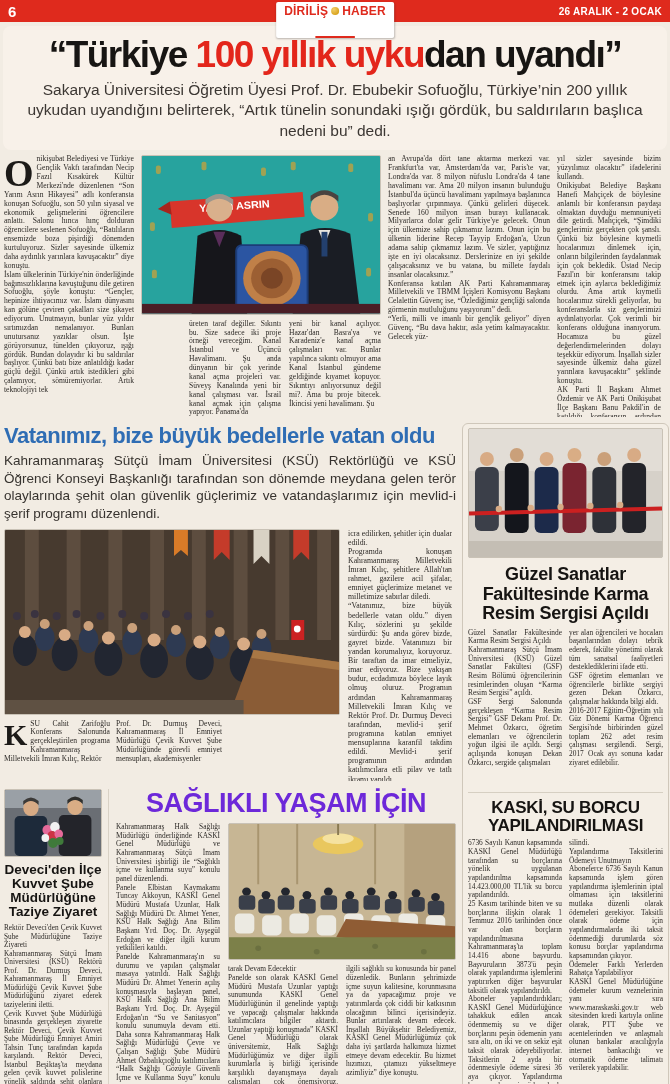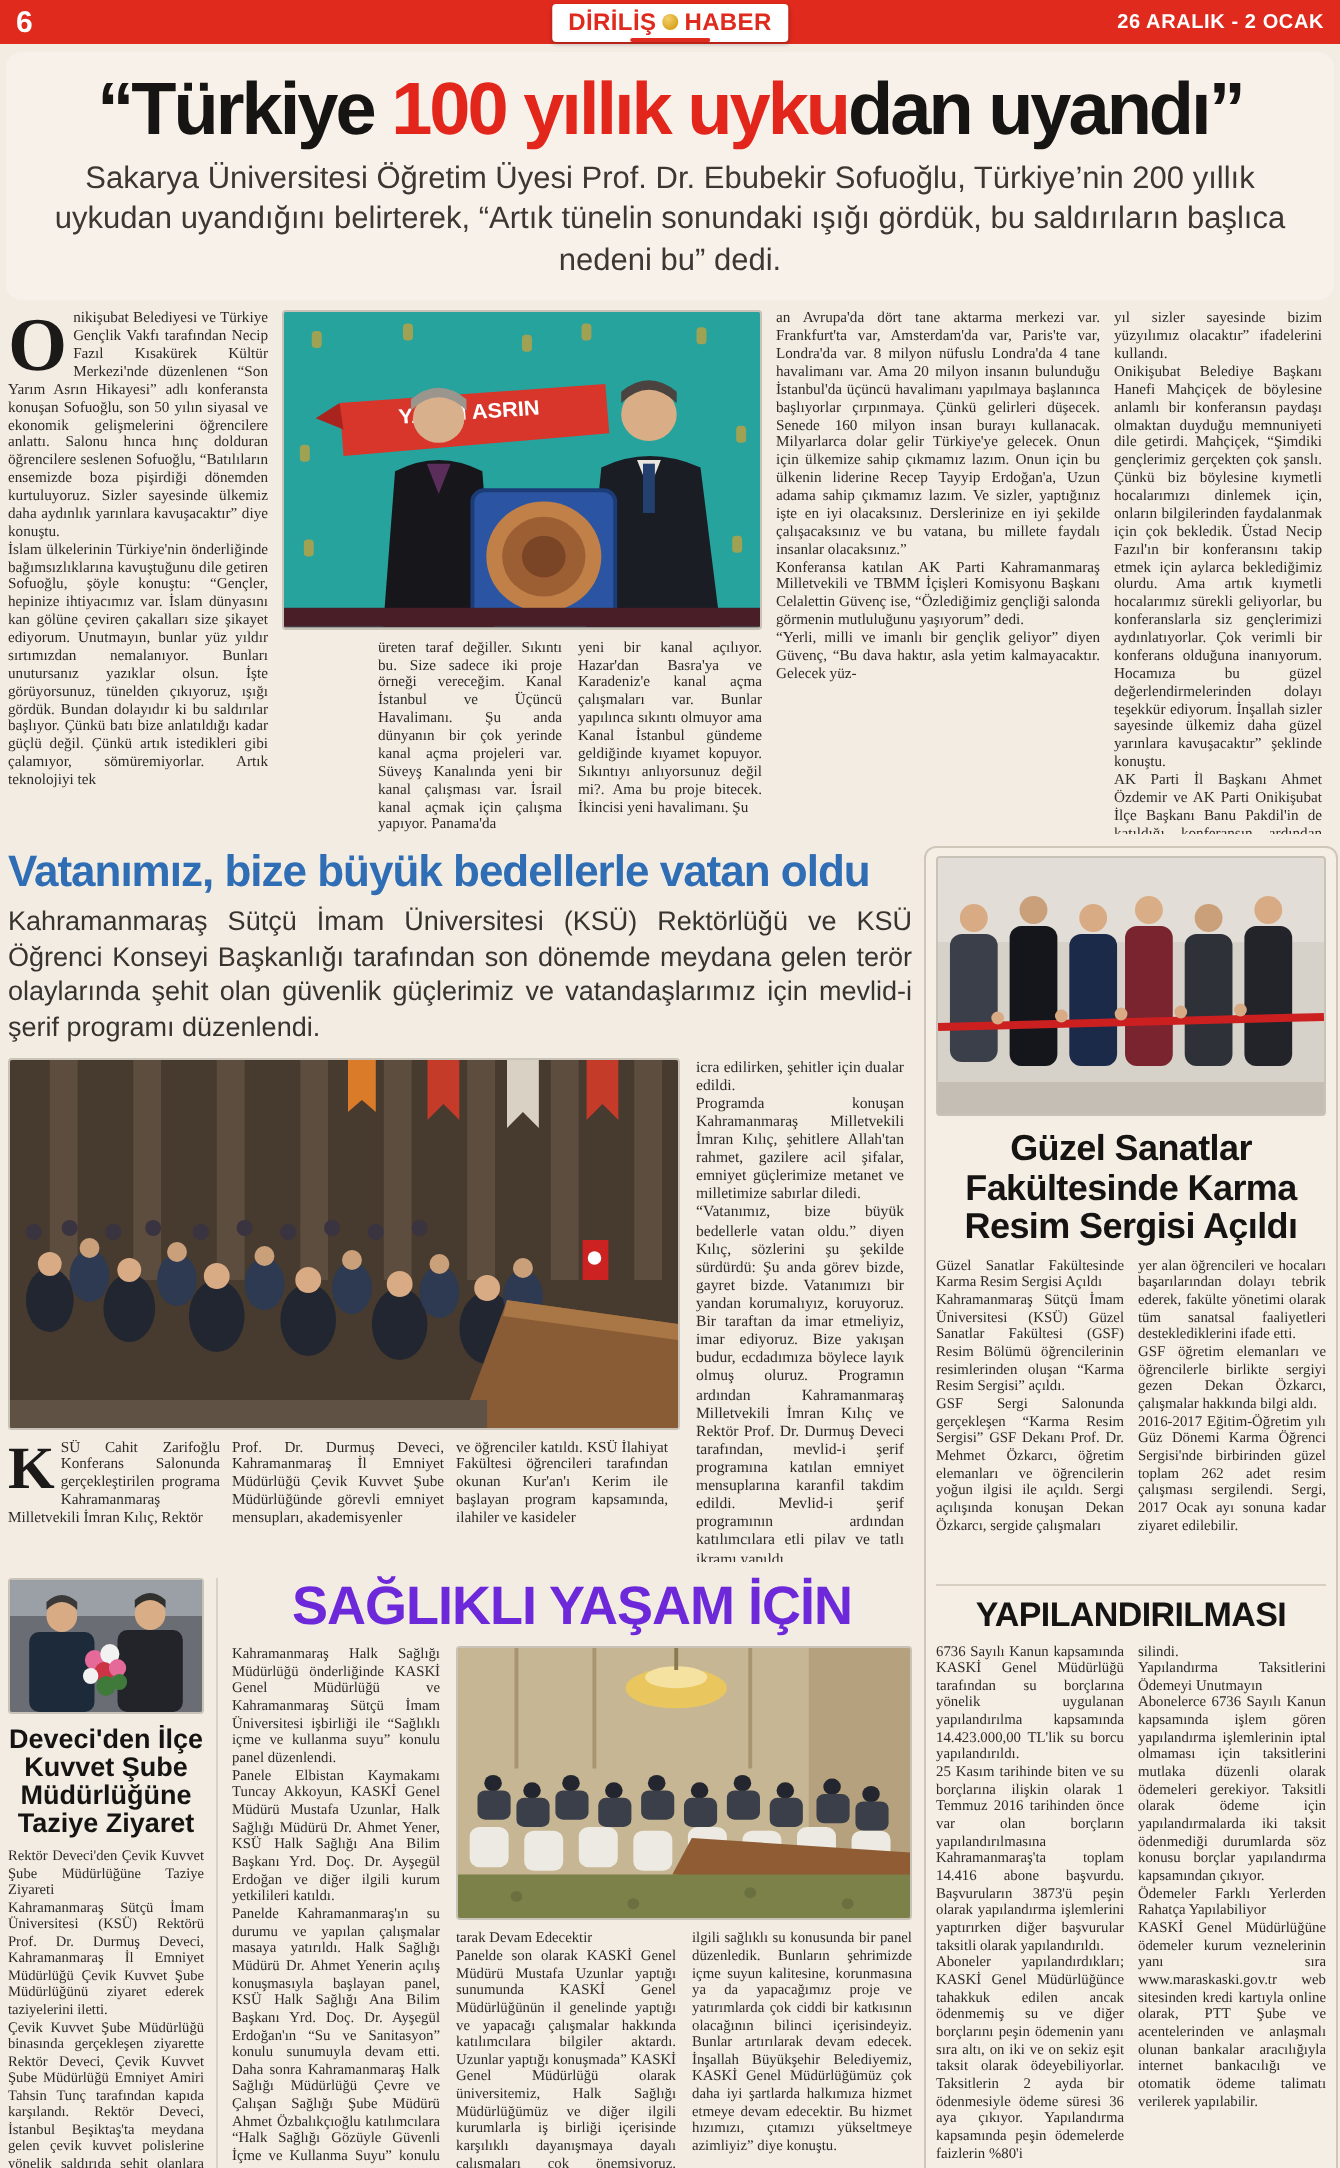--- a/index.html
+++ b/index.html
@@ -11,21 +11,21 @@
   }
   
   .topbar{
     height:22px;background:#df2a1d;display:flex;align-items:center;
     justify-content:space-between;padding:0 8px;position:relative;
   }
   .pagenum{color:#fff;font:700 15px "Liberation Sans",sans-serif;}
   .dateline{color:#fff;font:700 10px "Liberation Sans",sans-serif;letter-spacing:.3px;}
   .mast{
     position:absolute;left:50%;top:2px;transform:translateX(-50%);
-    background:#fff;border-radius:2px;padding:2px 8px 3px;display:flex;align-items:center;gap:3px;
+    background:#fff;border-radius:2px;padding:2px 8px 20px;display:flex;align-items:center;gap:3px;
     box-shadow:0 1px 2px rgba(0,0,0,.25);
   }
   .mast .word{color:#df2a1d;font:800 12px "Liberation Sans",sans-serif;letter-spacing:.2px;}
   .mast .emblem{width:8px;height:8px;border-radius:50%;background:radial-gradient(circle at 35% 30%,#f3cf6a,#d9a520 70%);}
   .mast .tagline{position:absolute;left:50%;bottom:0;transform:translateX(-50%);width:40px;height:2px;background:#df2a1d;border-radius:1px;}
   
   .hero{
     margin:4px 3px 5px;background:#f8f1e9;border-radius:8px;padding:8px 6px 9px;
   }
   .hero h1{
@@ -269,21 +269,20 @@
               <polygon points="250,120 336,132 336,184 226,184" fill="#8a5c36"></polygon>
               <polygon points="250,120 336,132 336,140 248,128" fill="#a87745"></polygon>
               <rect x="288" y="90" width="13" height="20" fill="#cc2222"></rect>
               <circle cx="294" cy="99" r="3.4" fill="#fff"></circle>
               <rect x="0" y="170" width="240" height="14" fill="#5f5143"></rect>
             </svg>
           </div>
           <div class="krow">
             <div class="col"><span class="dropcap" style="font-size:30px;">K</span><span>SÜ Cahit Zarifoğlu Konferans Salonunda gerçekleştirilen programa Kahramanmaraş Milletvekili İmran Kılıç, Rektör</span></div>
             <div class="col">Prof. Dr. Durmuş Deveci, Kahramanmaraş İl Emniyet Müdürlüğü Çevik Kuvvet Şube Müdürlüğünde görevli emniyet mensupları, akademisyenler</div>
-            <div class="col">ve öğrenciler katıldı. KSÜ İlahiyat Fakültesi öğrencileri tarafından okunan Kur'an'ı Kerim ile başlayan program kapsamında, ilahiler ve kasideler</div>
           </div>
         </div>
         <div class="vatan-side">
           <div class="col">icra edilirken, şehitler için dualar edildi.
 Programda konuşan Kahramanmaraş Milletvekili İmran Kılıç, şehitlere Allah'tan rahmet, gazilere acil şifalar, emniyet güçlerimize metanet ve milletimize sabırlar diledi.
 “Vatanımız, bize büyük bedellerle vatan oldu.” diyen Kılıç, sözlerini şu şekilde sürdürdü: Şu anda görev bizde, gayret bizde. Vatanımızı bir yandan korumalıyız, koruyoruz. Bir taraftan da imar etmeliyiz, imar ediyoruz. Bize yakışan budur, ecdadımıza böylece layık olmuş oluruz. Programın ardından Kahramanmaraş Milletvekili İmran Kılıç ve Rektör Prof. Dr. Durmuş Deveci tarafından, mevlid-i şerif programına katılan emniyet mensuplarına karanfil takdim edildi. Mevlid-i şerif programının ardından katılımcılara etli pilav ve tatlı ikramı yapıldı.</div>
         </div>
       </div>
     </section>
 
@@ -431,20 +430,21 @@
       <div class="col">Güzel Sanatlar Fakültesinde Karma Resim Sergisi Açıldı
 Kahramanmaraş Sütçü İmam Üniversitesi (KSÜ) Güzel Sanatlar Fakültesi (GSF) Resim Bölümü öğrencilerinin resimlerinden oluşan “Karma Resim Sergisi” açıldı.
 GSF Sergi Salonunda gerçekleşen “Karma Resim Sergisi” GSF Dekanı Prof. Dr. Mehmet Özkarcı, öğretim elemanları ve öğrencilerin yoğun ilgisi ile açıldı. Sergi açılışında konuşan Dekan Özkarcı, sergide çalışmaları</div>
       <div class="col">yer alan öğrencileri ve hocaları başarılarından dolayı tebrik ederek, fakülte yönetimi olarak tüm sanatsal faaliyetleri desteklediklerini ifade etti.
 GSF öğretim elemanları ve öğrencilerle birlikte sergiyi gezen Dekan Özkarcı, çalışmalar hakkında bilgi aldı.
 2016-2017 Eğitim-Öğretim yılı Güz Dönemi Karma Öğrenci Sergisi'nde birbirinden güzel toplam 262 adet resim çalışması sergilendi. Sergi, 2017 Ocak ayı sonuna kadar ziyaret edilebilir.</div>
     </div>
 
     <div class="kaski">
       <div class="kaski-head">
+        <div>KASKİ,  SU BORCU</div>
         <div>YAPILANDIRILMASI</div>
       </div>
       <div class="kaski-cols">
         <div class="col">6736 Sayılı Kanun kapsamında KASKİ Genel Müdürlüğü tarafından su borçlarına yönelik uygulanan yapılandırılma kapsamında 14.423.000,00 TL'lik su borcu yapılandırıldı.
 25 Kasım tarihinde biten ve su borçlarına ilişkin olarak 1 Temmuz 2016 tarihinden önce var olan borçların yapılandırılmasına Kahramanmaraş'ta toplam 14.416 abone başvurdu. Başvuruların 3873'ü peşin olarak yapılandırma işlemlerini yaptırırken diğer başvurular taksitli olarak yapılandırıldı.
 Aboneler yapılandırdıkları; KASKİ Genel Müdürlüğünce tahakkuk edilen ancak ödenmemiş su ve diğer borçlarını peşin ödemenin yanı sıra altı, on iki ve on sekiz eşit taksit olarak ödeyebiliyorlar. Taksitlerin 2 ayda bir ödenmesiyle ödeme süresi 36 aya çıkıyor. Yapılandırma kapsamında peşin ödemelerde faizlerin %80'i</div>
         <div class="col">silindi.
 Yapılandırma Taksitlerini Ödemeyi Unutmayın
 Abonelerce 6736 Sayılı Kanun kapsamında işlem gören yapılandırma işlemlerinin iptal olmaması için taksitlerini mutlaka düzenli olarak ödemeleri gerekiyor. Taksitli olarak ödeme için yapılandırmalarda iki taksit ödenmediği durumlarda söz konusu borçlar yapılandırma kapsamından çıkıyor.
 Ödemeler Farklı Yerlerden Rahatça Yapılabiliyor

